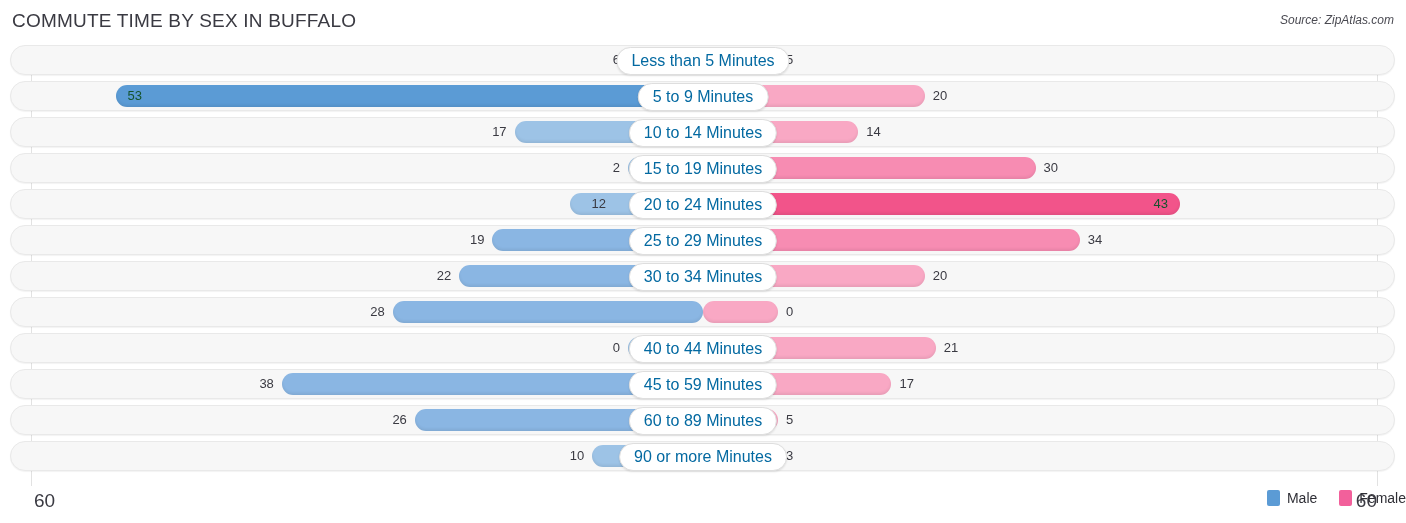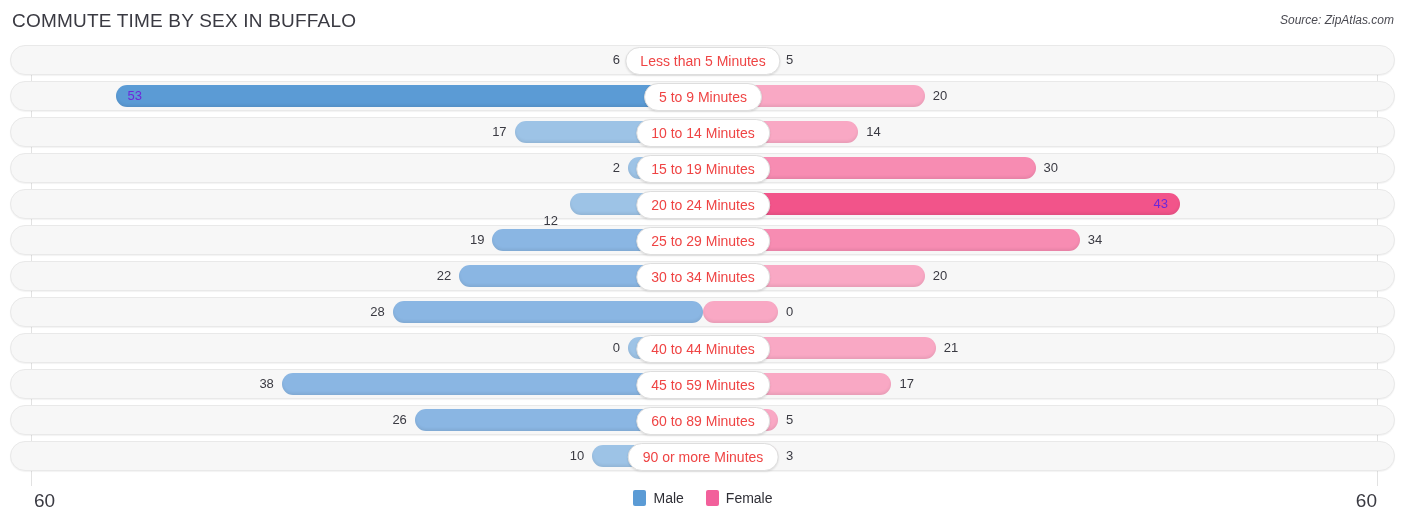--- a/index.html
+++ b/index.html
@@ -105,37 +105,37 @@
     position: absolute;
     top: 6px;
     font-size: 13px;
     color: #3a3a42;
     white-space: nowrap;
     line-height: 18px;
   }
   .val.male-out  { text-align: right; }
   .val.female-out{ text-align: left; }
   .val.inside {
-    color: #6d28d9;
+    color: #14532d;
   }
 
   
   .pill {
     position: absolute;
     top: 2px;
     left: 50%;
     transform: translateX(-50%);
     height: 26px;
     line-height: 26px;
     padding: 0 14px;
     background: #ffffff;
     border: 1px solid #dedede;
     border-radius: 14px;
-    font-size: 14px;
-    color: #ef4444;
+    font-size: 16px;
+    color: #0369a1;
     white-space: nowrap;
     box-shadow: 0 1px 2px rgba(0,0,0,0.10);
     z-index: 5;
   }
 
   
   .footer {
     position: absolute;
     left: 0;
     top: 486px;
@@ -149,21 +149,21 @@
     color: #3a3a42;
   }
   .axis-label.left  { left: 34px; }
   .axis-label.right { right: 29px; }
   .legend {
     position: absolute;
     left: 0;
     right: 0;
     top: 4px;
     display: flex;
-    justify-content: center;
+    justify-content: flex-end;
     align-items: center;
     gap: 22px;
   }
   .legend-item {
     display: flex;
     align-items: center;
     gap: 7px;
     font-size: 14px;
     color: #2f2f36;
   }
@@ -215,21 +215,21 @@
         <div class="bar male" style="width: 75px; background: rgb(157, 195, 230);"></div>
         <div class="bar female" style="width: 332.5px; background: rgb(247, 140, 178);"></div>
         <div class="val male-out" style="right: 786px;">2</div>
         <div class="val female-out" style="left: 1043.5px;">30</div>
         <div class="pill">15 to 19 Minutes</div>
       </div>
       <div class="row">
         <div class="track"></div>
         <div class="bar male" style="width: 133px; background: rgb(157, 195, 230);"></div>
         <div class="bar female" style="width: 476.583px; background: rgb(242, 84, 138);"></div>
-        <div class="val male-out" style="right: 848px; margin-top: 17px;">12</div>
+        <div class="val male-out" style="right: 800px;">12</div>
         <div class="val inside" style="left: 1153.58px;">43</div>
         <div class="pill">20 to 24 Minutes</div>
       </div>
       <div class="row">
         <div class="track"></div>
         <div class="bar male" style="width: 210.583px; background: rgb(138, 182, 227);"></div>
         <div class="bar female" style="width: 376.833px; background: rgb(247, 140, 178);"></div>
         <div class="val male-out" style="right: 921.583px;">19</div>
         <div class="val female-out" style="left: 1087.83px;">34</div>
         <div class="pill">25 to 29 Minutes</div>

